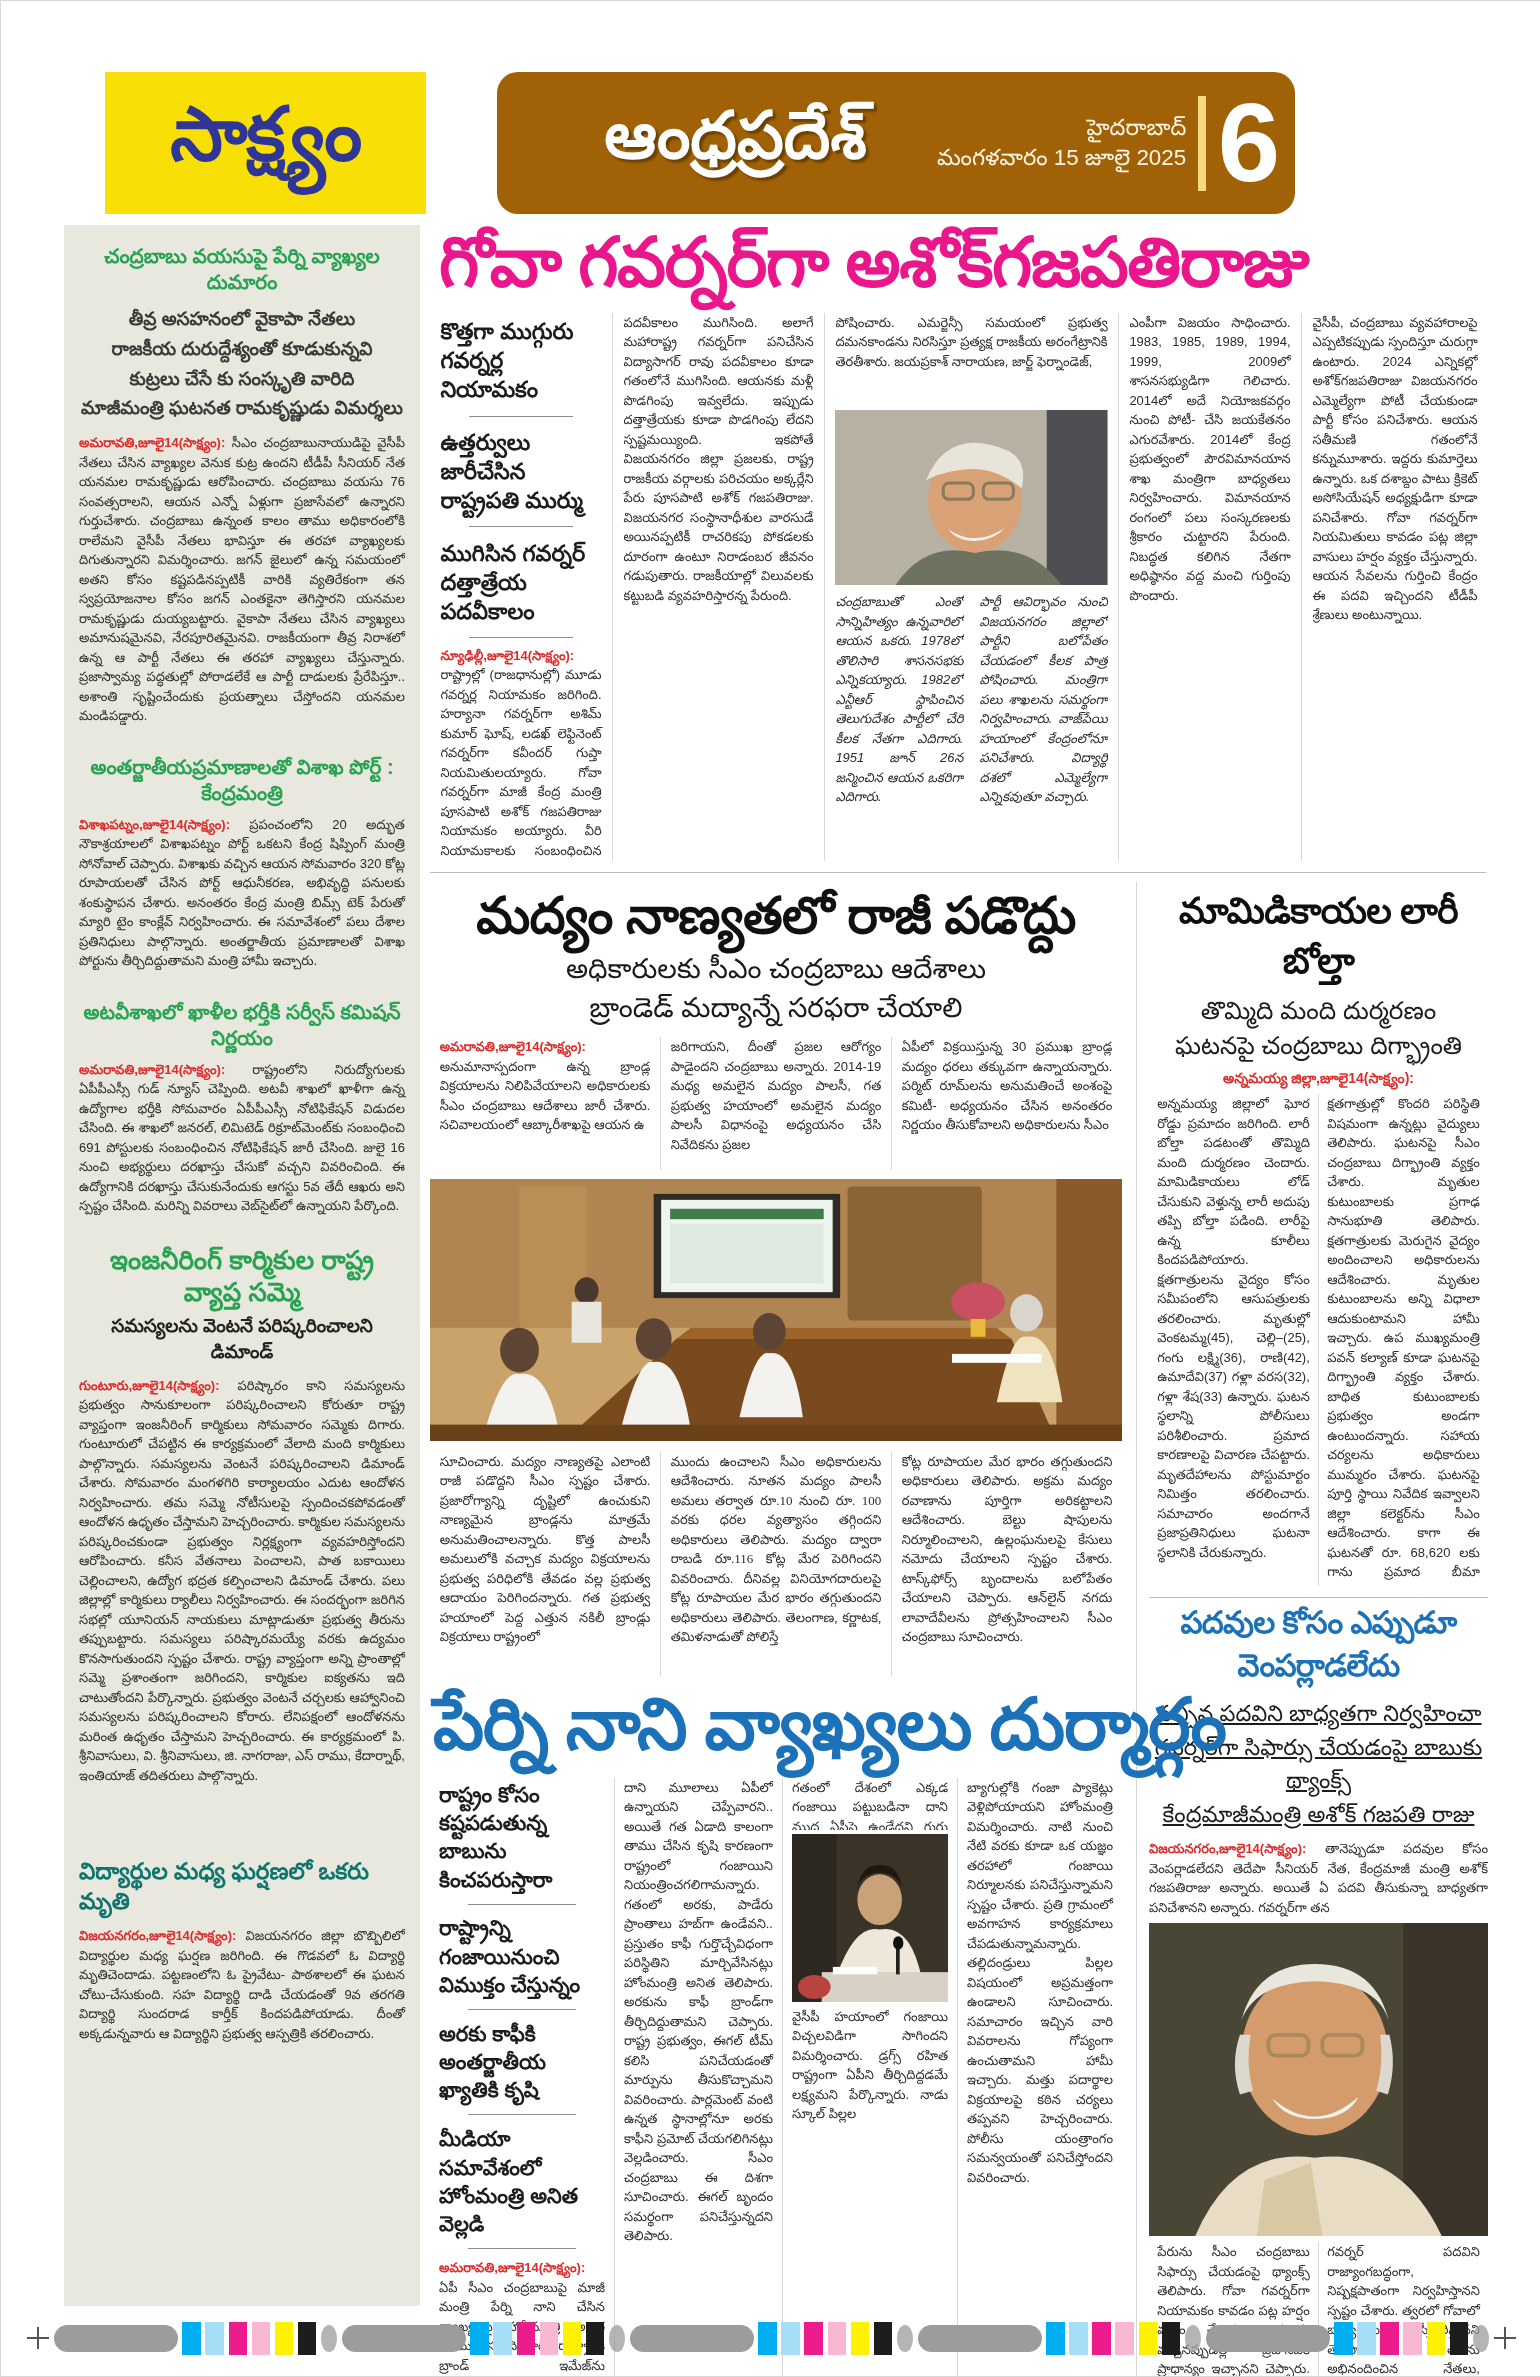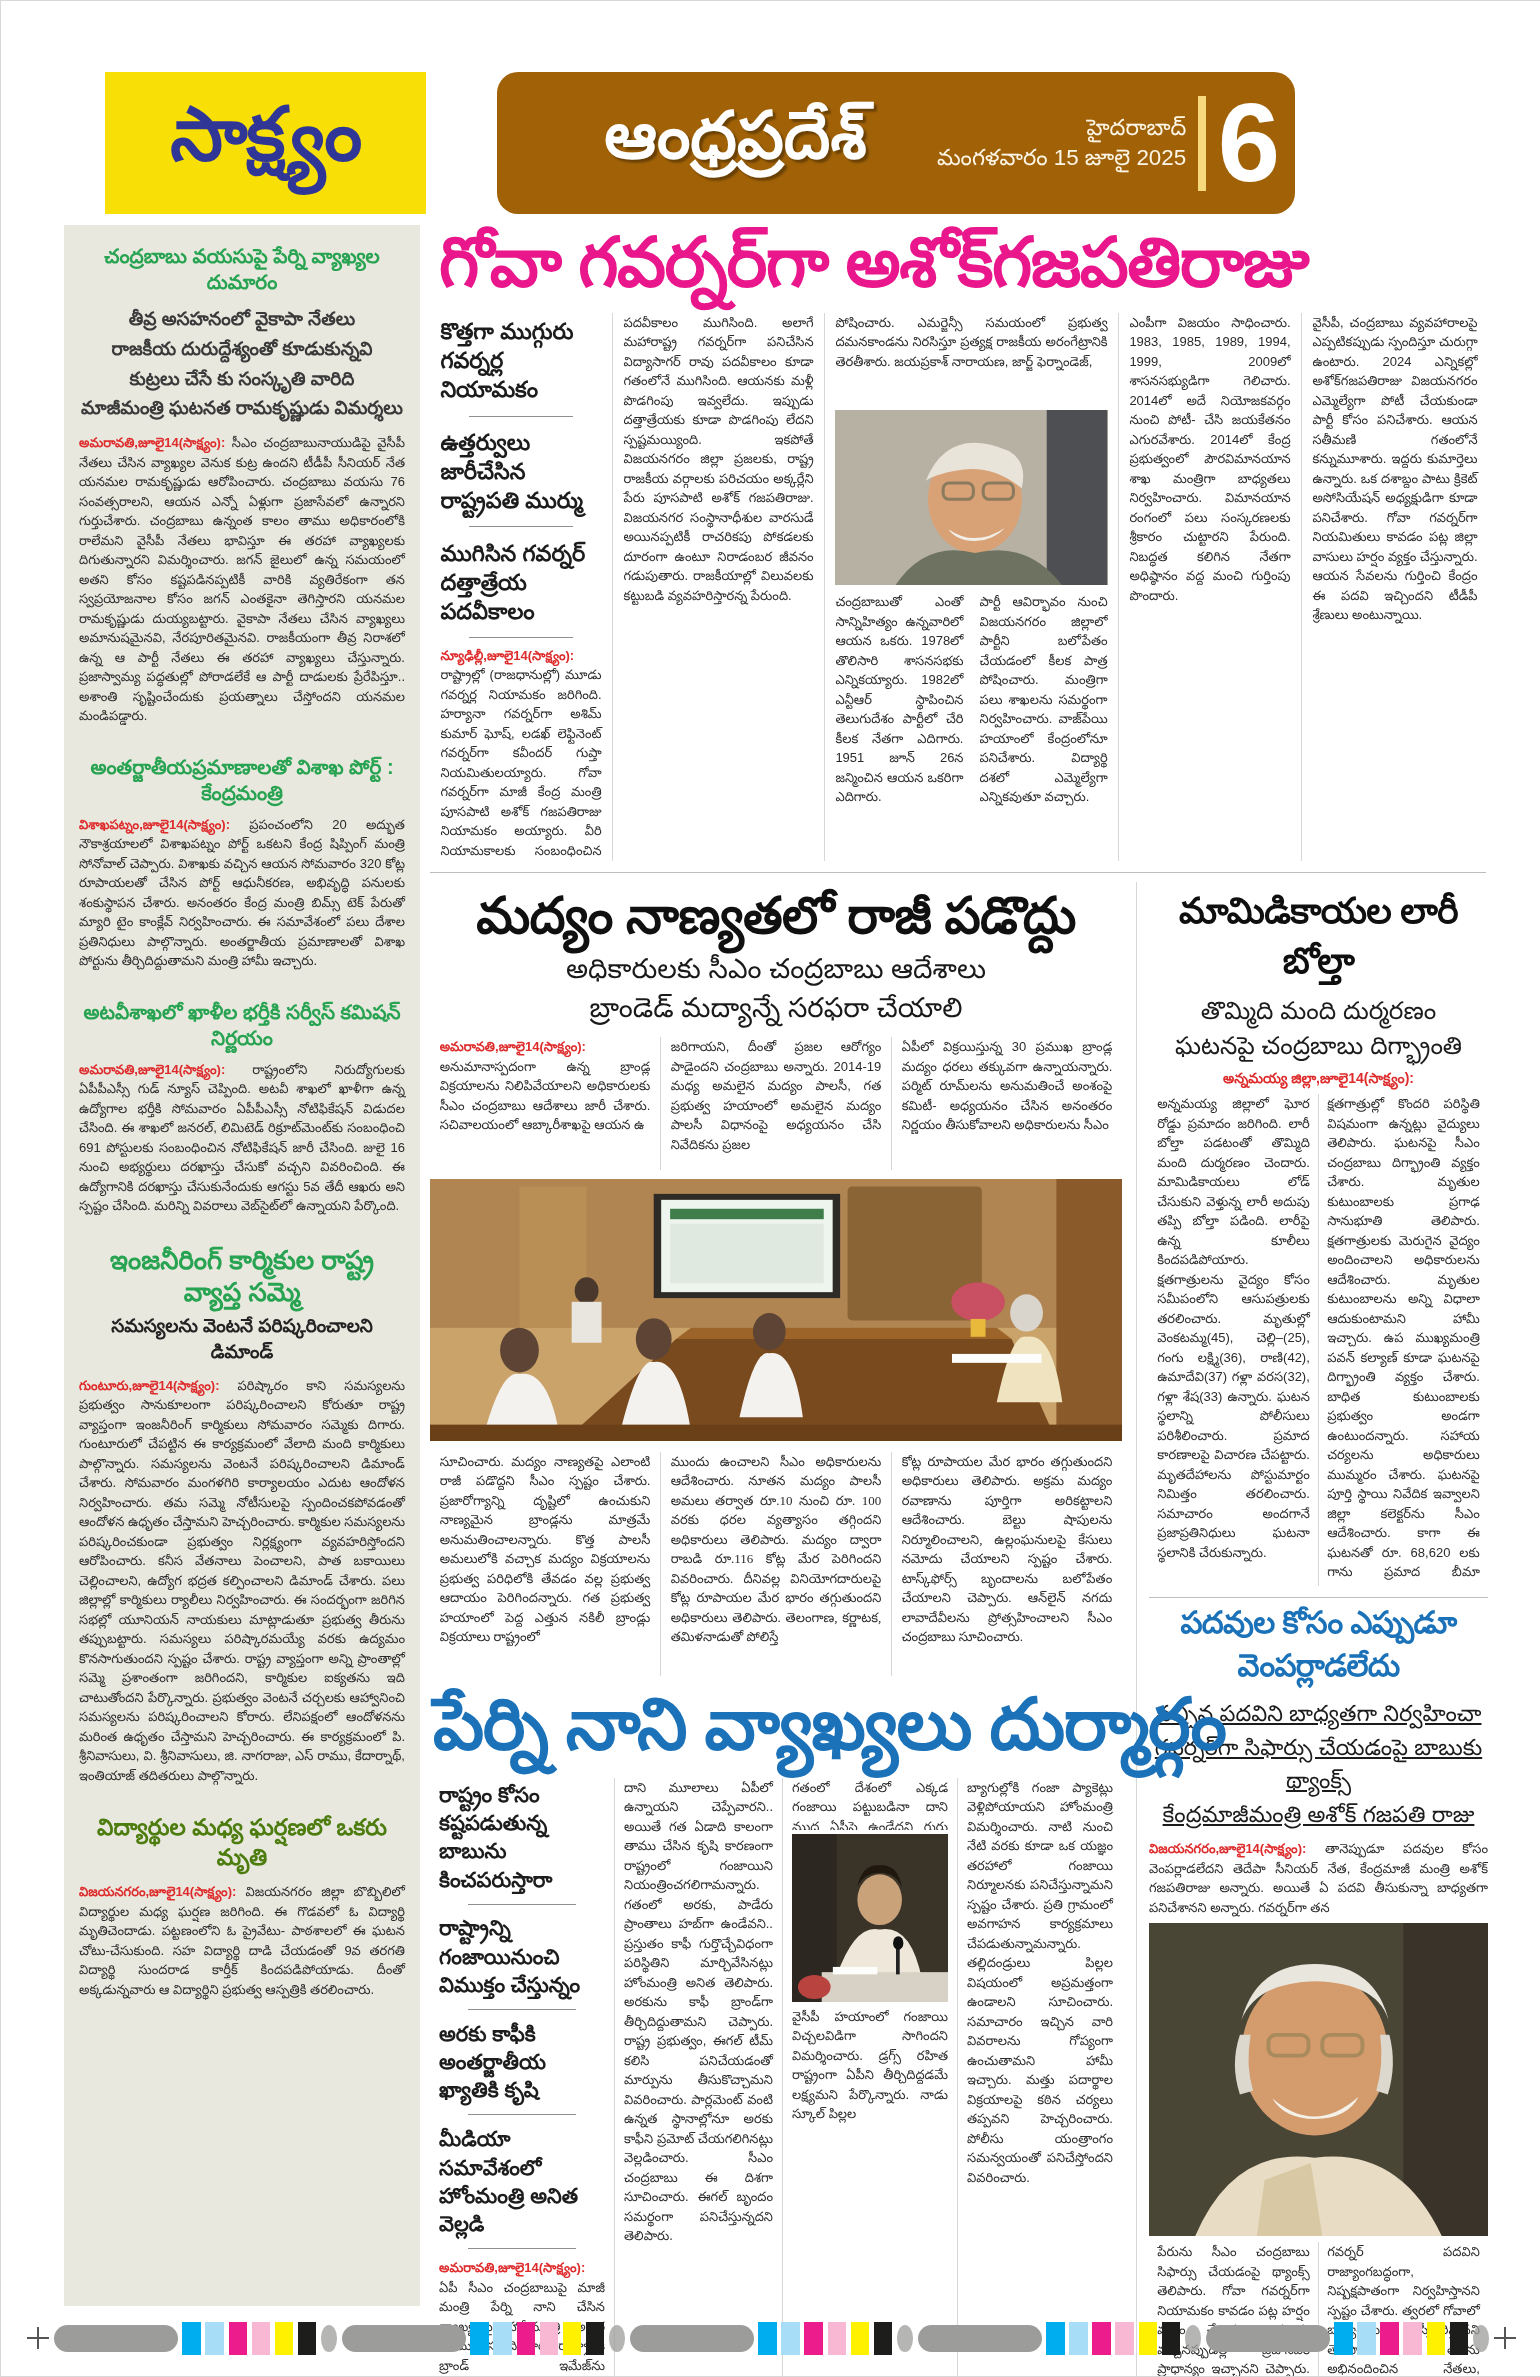--- a/index.html
+++ b/index.html
@@ -22,35 +22,35 @@
   
   .dateline{color:#DE2B2B;font-weight:bold;}
   .body-txt{font-size:13px;line-height:1.5;text-align:justify;color:#2a2a2a;}
   .rule-mini{width:65%;margin:6.7px auto;border-top:0.7px solid #8f8f8f;height:0;}
   .hrule{position:absolute;left:429px;top:871px;width:1056px;border-top:0.7px solid #bdbdbd;height:0;}
   
   .sidebar{position:absolute;left:63px;top:224px;width:356px;height:2081px;background:#E9E8DF;
            padding:18px 15px;display:flex;flex-direction:column;gap:28px;overflow:hidden;}
   .sb-head-green{color:#27A351;font-size:20px;font-weight:bold;text-align:center;line-height:1.3;margin-bottom:9px;}
   .sb-head-green-lg{color:#27A351;font-size:26px;font-weight:bold;text-align:center;line-height:1.25;margin-bottom:6px;}
-  .sb-head-black{color:#4d7c0f;font-size:23px;font-weight:bold;text-align:center;line-height:1.3;margin-bottom:9px;}
+  .sb-head-black{color:#0f766e;font-size:23px;font-weight:bold;line-height:1.3;margin-bottom:9px;margin-top:44px;}
   .sb-subhead{color:#232323;font-size:18.6px;font-weight:bold;text-align:center;margin-bottom:9px;}
   .sb-decks div{font-size:18.6px;font-weight:600;color:#3a3a3a;text-align:center;line-height:1.6;}
   .sb-decks{margin-bottom:10.4px;}
   
   .lead{position:absolute;left:429px;top:225px;width:1059px;}
   .lead-headline{font-size:69px;font-weight:bold;color:#E9168C;letter-spacing:-1.5px;line-height:1.08;
                  white-space:nowrap;margin:0 0 12px 9px;}
   .lead-cols{display:flex;height:548px;overflow:hidden;}
   .lead-cols>div{border-right:0.7px solid #d7d7d7;padding:0 10.4px;overflow:hidden;}
   .lead-cols>div:last-child{border-right:none;}
   .lc0{width:183px;} .lc1{width:212px;} .lc2{width:294px;} .lc3{width:183px;} .lc4{width:186px;}
   .lead-deck{font-size:22.4px;font-weight:bold;color:#1d1d1d;line-height:1.3;padding:4.5px 0;}
   .photo-frame{width:100%;overflow:hidden;background:#b9b3a6;}
-  .mini-cols{display:flex;gap:16px;margin-top:7.5px;}
+  .mini-cols{display:flex;gap:16px;margin-top:7.5px;font-style:italic;}
   .mini-cols>div{flex:1;overflow:hidden;}
   
   .liquor{position:absolute;left:429px;top:881px;width:692px;}
   .liquor-headline{font-size:51px;font-weight:800;color:#101010;text-align:center;letter-spacing:-0.7px;line-height:1.1;margin:6px 0 4.5px;}
   .liquor-deck{font-size:27.6px;color:#1a1a1a;text-align:center;line-height:1.42;font-weight:500;}
   .cols3{display:flex;margin-top:10.4px;overflow:hidden;}
   .cols3>div{flex:1;border-right:0.7px solid #d7d7d7;padding:0 9.7px;overflow:hidden;}
   .cols3>div:last-child{border-right:none;}
   .liq-top{height:133px;} .liq-bottom{height:224px;font-family:Liberation Serif, serif;}
   

